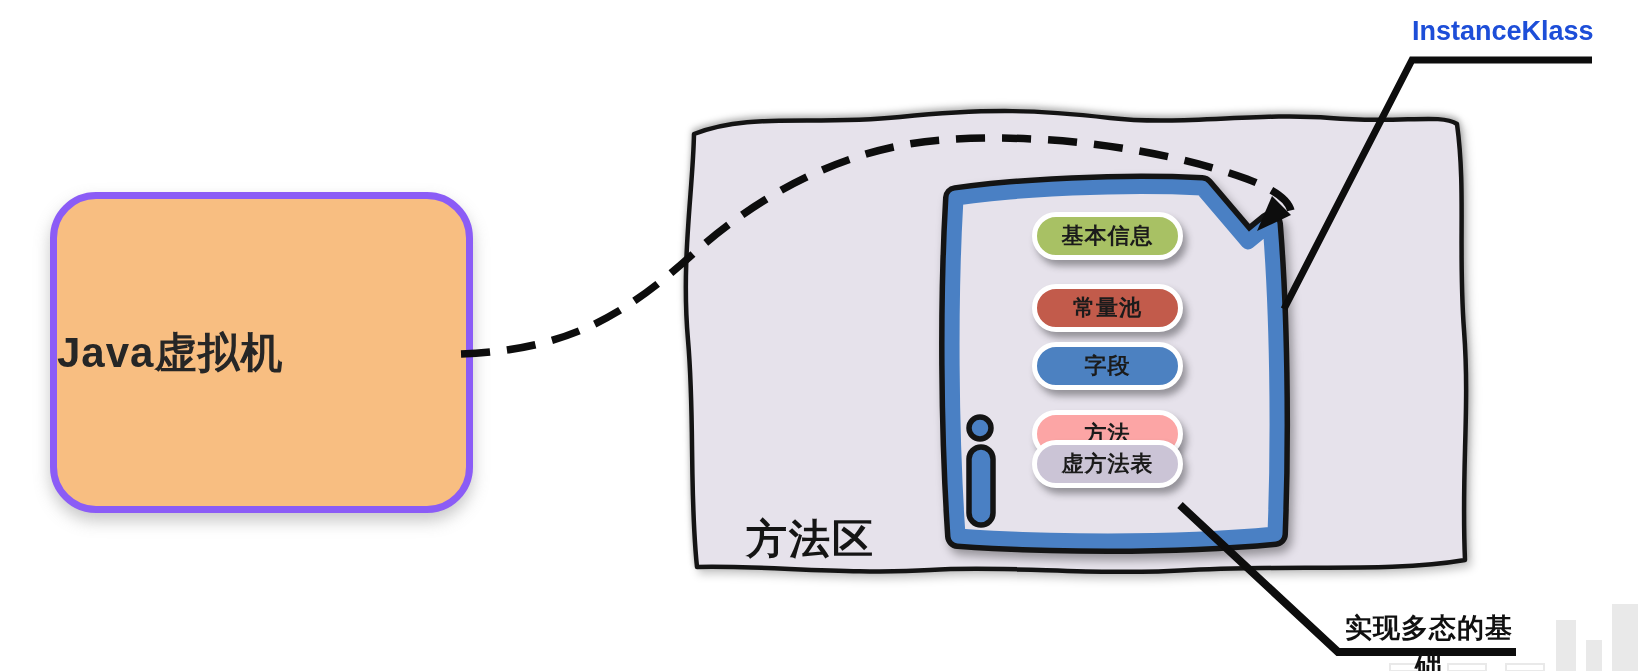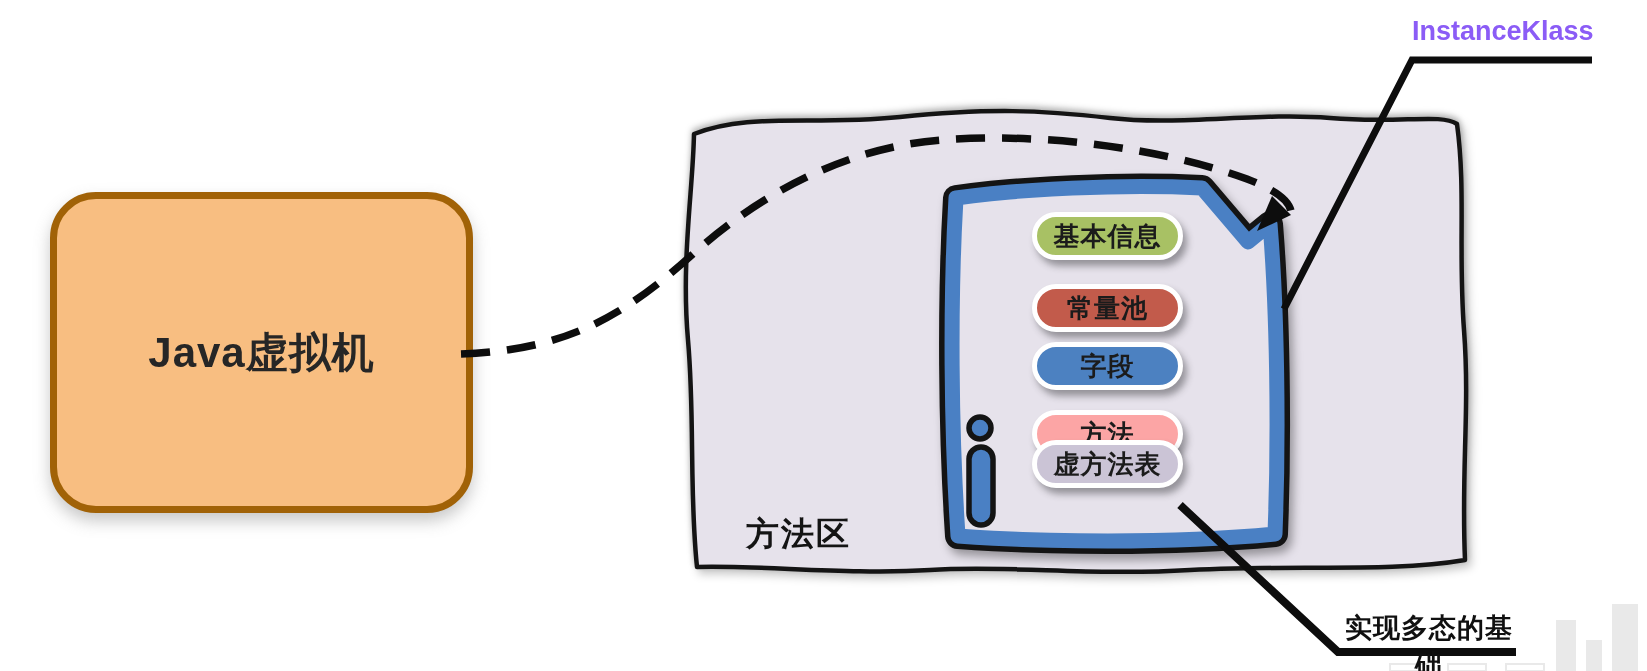--- a/index.html
+++ b/index.html
@@ -7,51 +7,51 @@
     width:1647px;height:671px;overflow:hidden;position:relative;
     background:#ffffff;
     font-family:"Liberation Sans","DejaVu Sans",sans-serif;
   }
   .abs{position:absolute;}
 
   
   .jvm-box{
     left:50px;top:192px;width:423px;height:321px;
     background:#F8BE81;
-    border:7px solid #a16207;border-radius:46px;
+    border:7px solid #8b5cf6;border-radius:46px;
     box-shadow:0 8px 16px rgba(110,110,110,.38);
-    display:flex;align-items:center;justify-content:center;
+    display:flex;align-items:center;justify-content:flex-start;
     z-index:1;box-sizing:border-box;
   }
   .jvm-box .label{
     font-size:42px;font-weight:bold;color:#262626;letter-spacing:1px;
   }
 
   
   svg.layer{left:0;top:0;z-index:2;}
 
   
   .method-area-label{
     left:746px;top:512px;z-index:3;
-    font-size:33px;font-weight:bold;color:#141414;letter-spacing:2px;
+    font-size:41px;font-weight:bold;color:#141414;letter-spacing:2px;
   }
 
   
   .pill{
     left:1032px;width:151px;height:48px;z-index:4;
     border:5px solid #fff;border-radius:26px;box-sizing:border-box;
     box-shadow:4px 6px 7px rgba(50,50,55,.45);
     display:flex;align-items:center;justify-content:center;
   }
-  .pill .label{font-size:26px;font-weight:bold;color:#1b1b1b;letter-spacing:1px;}
+  .pill .label{font-size:22px;font-weight:bold;color:#1b1b1b;letter-spacing:1px;}
 
   
   .callout-top-label{
     left:1412px;top:16px;width:180px;z-index:5;text-align:left;
-    font-size:27px;font-weight:bold;color:#8b5cf6;
+    font-size:27px;font-weight:bold;color:#1d4ed8;
   }
   .callout-bottom-label{
     left:1340px;top:610px;width:178px;z-index:5;text-align:center;
     font-size:27px;font-weight:bold;color:#101010;letter-spacing:1px;
   }
 </style>
 </head>
 <body>
 
 <div class="abs jvm-box" style="background: rgb(248, 190, 129);">

